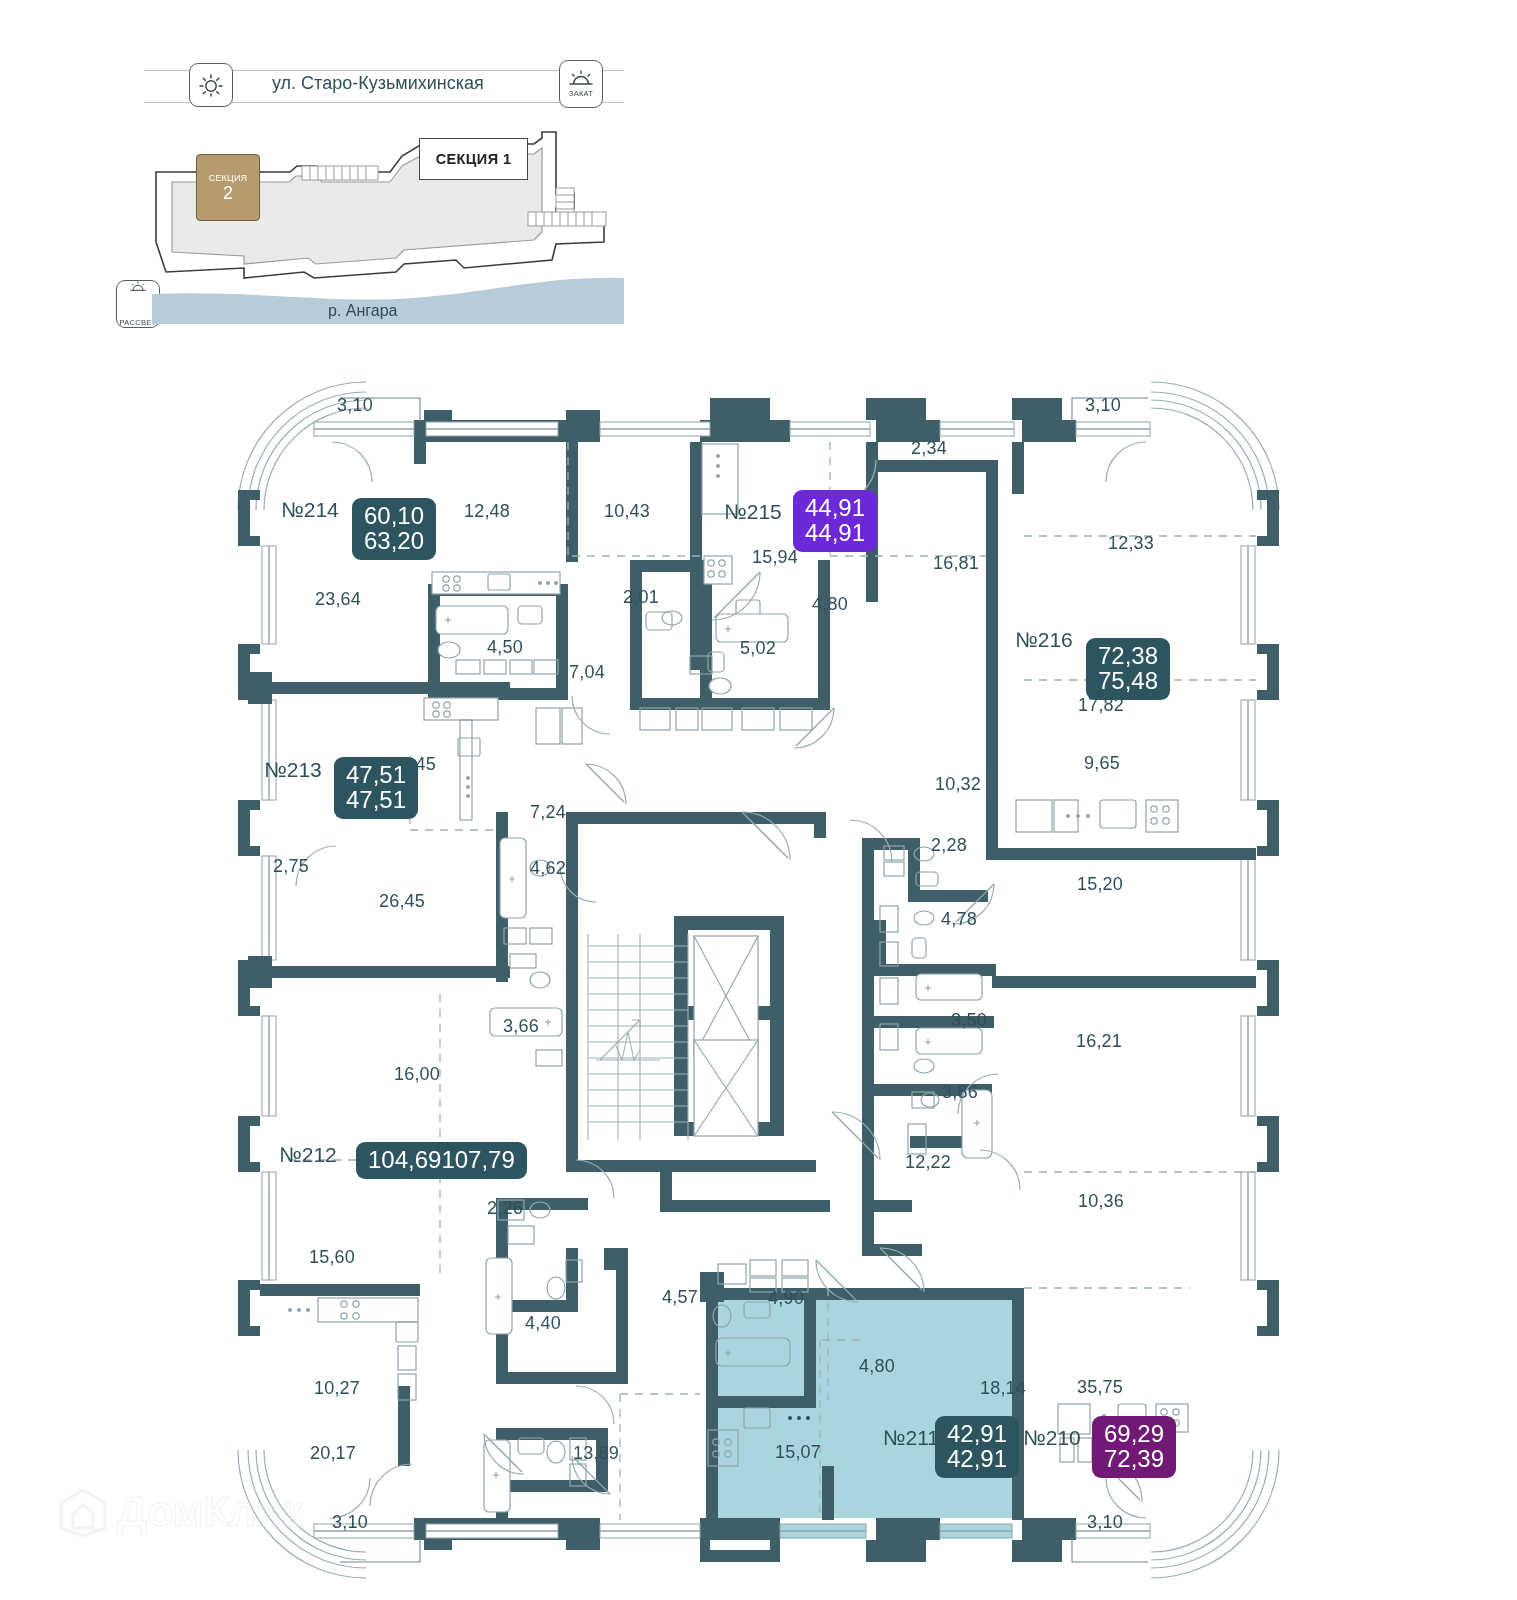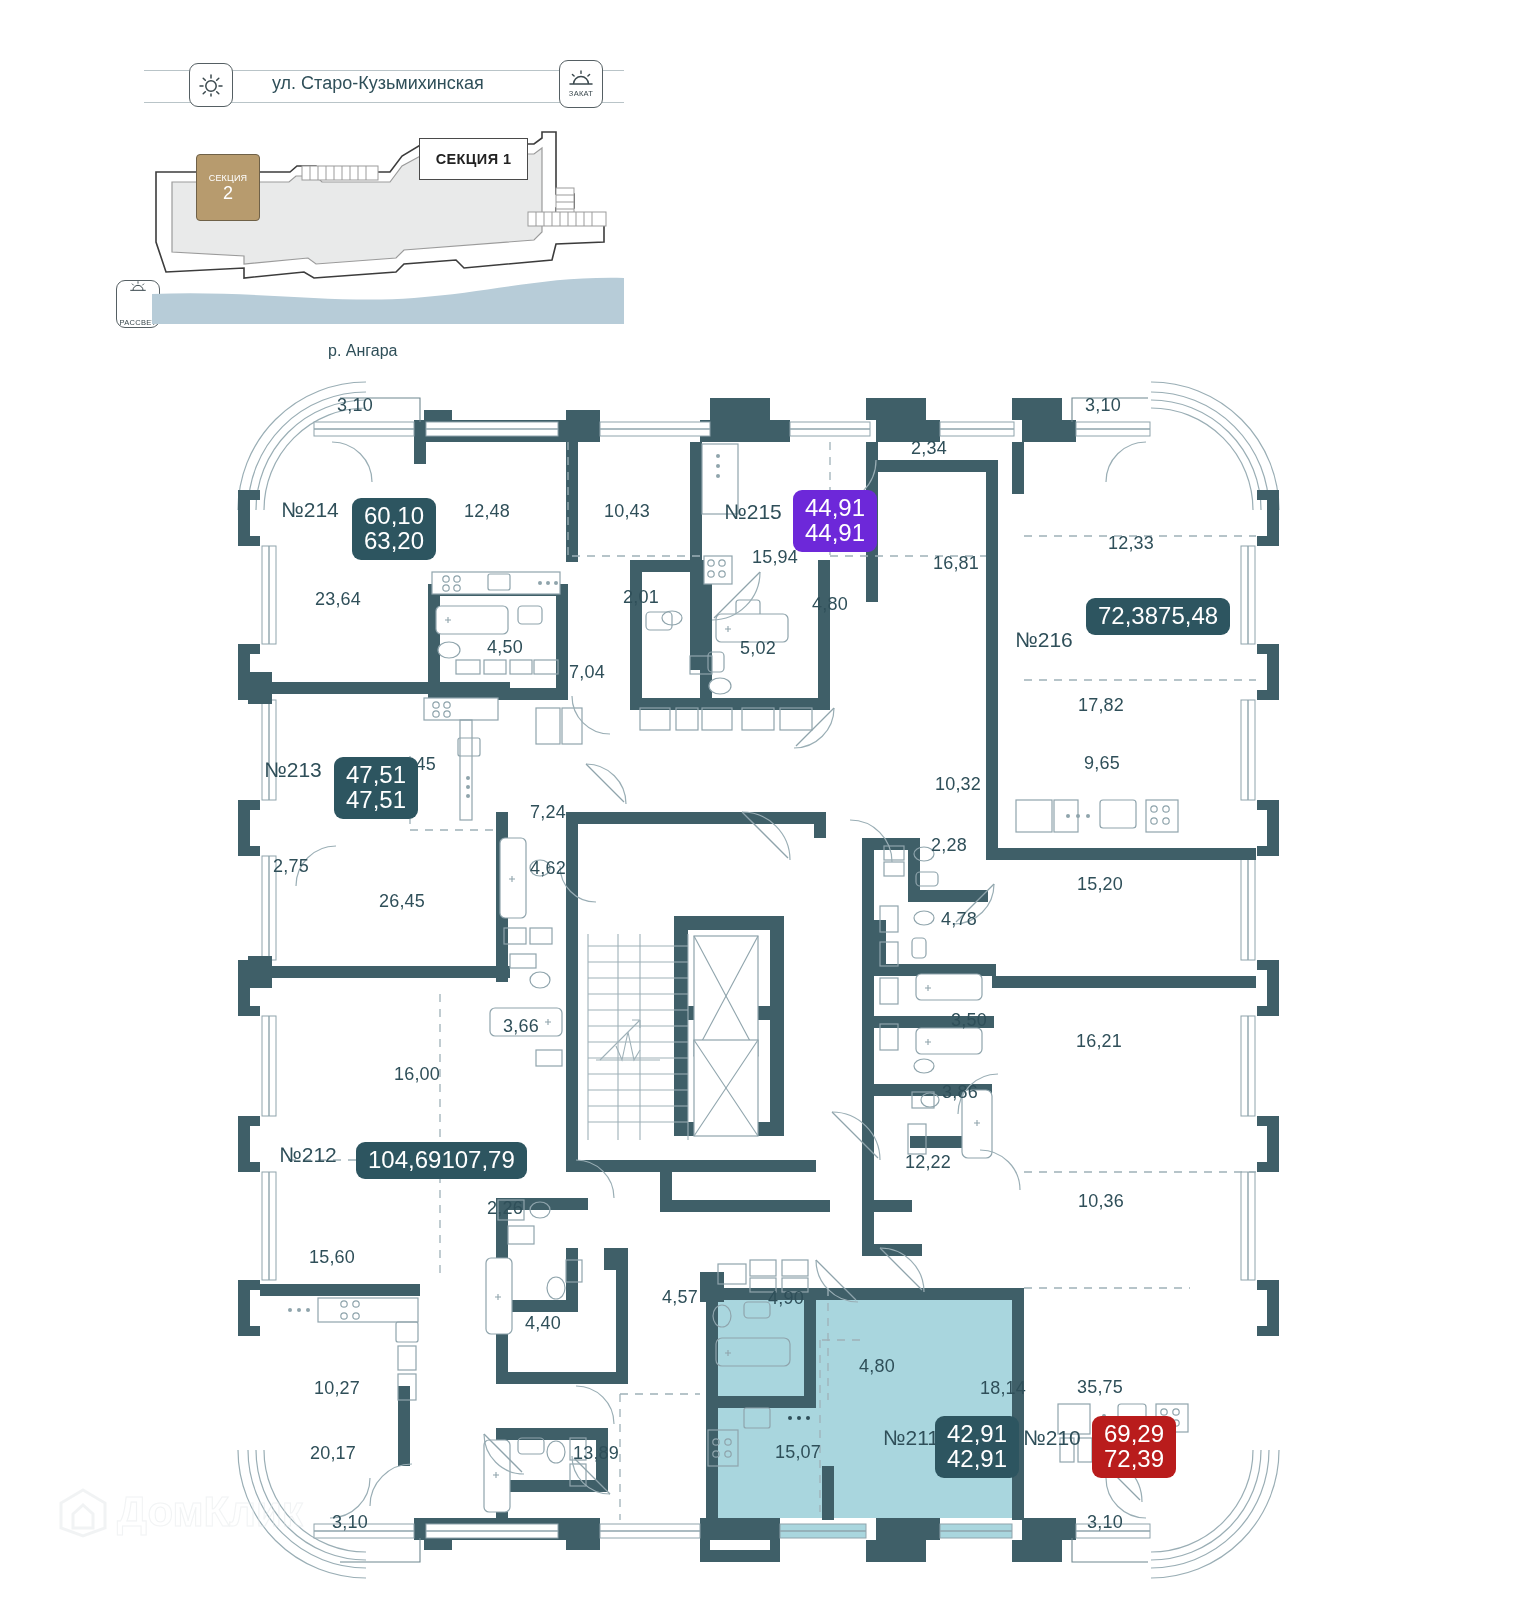--- a/index.html
+++ b/index.html
@@ -19,21 +19,21 @@
   .sec2{position:absolute;left:92px;top:57px;width:62px;height:65px;
         background:#b79b6e;border:1.6px solid #6f6148;border-radius:4px;
         display:flex;flex-direction:column;align-items:center;justify-content:center;
         color:#fff;}
   .sec2 .t{font-size:9px;letter-spacing:.2px;}
   .sec2 .n{font-size:18px;line-height:18px;margin-top:1px;}
   .sec1{position:absolute;left:319px;top:48px;width:107px;height:40px;
         background:#fff;border:1.8px solid #4a4a4a;display:flex;align-items:center;
         justify-content:center;}
   .sec1 span{font-size:14.5px;font-weight:bold;letter-spacing:.4px;color:#222;}
-  .riverlabel{position:absolute;font-size:16px;color:#2f4f59;margin-top:40px;}
+  .riverlabel{position:absolute;font-size:16px;color:#2f4f59;}
 
   
   #plan{position:absolute;left:0;top:360px;width:1517px;height:1240px;}
   #plan svg{display:block;}
 
   
   #watermark{position:absolute;left:55px;top:1478px;width:300px;height:76px;
              opacity:.45;pointer-events:none;}
   #watermark .wtext{position:absolute;left:62px;top:10px;font-size:42px;
      font-weight:bold;color:transparent;-webkit-text-stroke:1.1px #e2e6e8;
@@ -703,31 +703,31 @@
     <div style="position: absolute; left: 356px; top: 1142px; background: rgb(45, 85, 96); border-radius: 9px; padding: 5px 12px 7px; display: flex; align-items: center; line-height: 25px;">
       <div style="color: rgb(255, 255, 255); font-size: 24px; white-space: nowrap;">104,69</div>
       <div style="color: rgb(255, 255, 255); font-size: 24px; white-space: nowrap;">107,79</div>
     </div>
     <div style="position: absolute; left: 753px; top: 512px; transform: translate(-50%, -50%); font-size: 21px; color: rgb(47, 79, 89); white-space: nowrap;">№215</div>
     <div style="position: absolute; left: 793px; top: 490px; background: #6d28d9; border-radius: 9px; padding: 5px 12px 7px; display: flex; flex-direction: column; align-items: center; line-height: 25px;">
       <div style="color: rgb(255, 255, 255); font-size: 24px; white-space: nowrap;">44,91</div>
       <div style="color: rgb(255, 255, 255); font-size: 24px; white-space: nowrap;">44,91</div>
     </div>
     <div style="position: absolute; left: 1044px; top: 640px; transform: translate(-50%, -50%); font-size: 21px; color: rgb(47, 79, 89); white-space: nowrap;">№216</div>
-    <div style="position: absolute; left: 1086px; top: 598px; background: rgb(45, 85, 96); border-radius: 9px; padding: 5px 12px 7px; display: flex; flex-direction: row; align-items: center; line-height: 25px;">
+    <div style="position: absolute; left: 1086px; top: 638px; background: rgb(45, 85, 96); border-radius: 9px; padding: 5px 12px 7px; display: flex; flex-direction: column; align-items: center; line-height: 25px;">
       <div style="color: rgb(255, 255, 255); font-size: 24px; white-space: nowrap;">72,38</div>
       <div style="color: rgb(255, 255, 255); font-size: 24px; white-space: nowrap;">75,48</div>
     </div>
     <div style="position: absolute; left: 911px; top: 1438px; transform: translate(-50%, -50%); font-size: 21px; color: rgb(47, 79, 89); white-space: nowrap; text-align: center;">№211</div>
     <div style="position: absolute; left: 935px; top: 1416px; background: rgb(45, 85, 96); border-radius: 9px; padding: 5px 12px 7px; display: flex; flex-direction: column; align-items: center; line-height: 25px;">
       <div style="color: rgb(255, 255, 255); font-size: 24px; white-space: nowrap;">42,91</div>
       <div style="color: rgb(255, 255, 255); font-size: 24px; white-space: nowrap;">42,91</div>
     </div>
     <div style="position: absolute; left: 1052px; top: 1438px; transform: translate(-50%, -50%); font-size: 21px; color: rgb(47, 79, 89); white-space: nowrap;">№210</div>
-    <div style="position: absolute; left: 1092px; top: 1416px; background: #b91c1c; border-radius: 9px; padding: 5px 12px 7px; display: flex; flex-direction: column; align-items: center; line-height: 25px;">
+    <div style="position: absolute; left: 1092px; top: 1416px; background: #701a75; border-radius: 9px; padding: 5px 12px 7px; display: flex; flex-direction: column; align-items: center; line-height: 25px;">
       <div style="color: rgb(255, 255, 255); font-size: 24px; white-space: nowrap;">69,29</div>
       <div style="color: rgb(255, 255, 255); font-size: 24px; white-space: nowrap;">72,39</div>
     </div>
   </div>
 
 <div id="watermark">
   <svg width="56" height="56" viewBox="0 0 56 56" style="position:absolute;left:0;top:6px;">
     <path d="M28 6 L50 19 L50 44 L28 52 L6 44 L6 19 Z" fill="none" stroke="#e2e6e8" stroke-width="3"></path>
     <path d="M18 30 L28 21 L38 30 L38 44 L18 44 Z" fill="#ffffff" stroke="#e2e6e8" stroke-width="3"></path>
   </svg>

